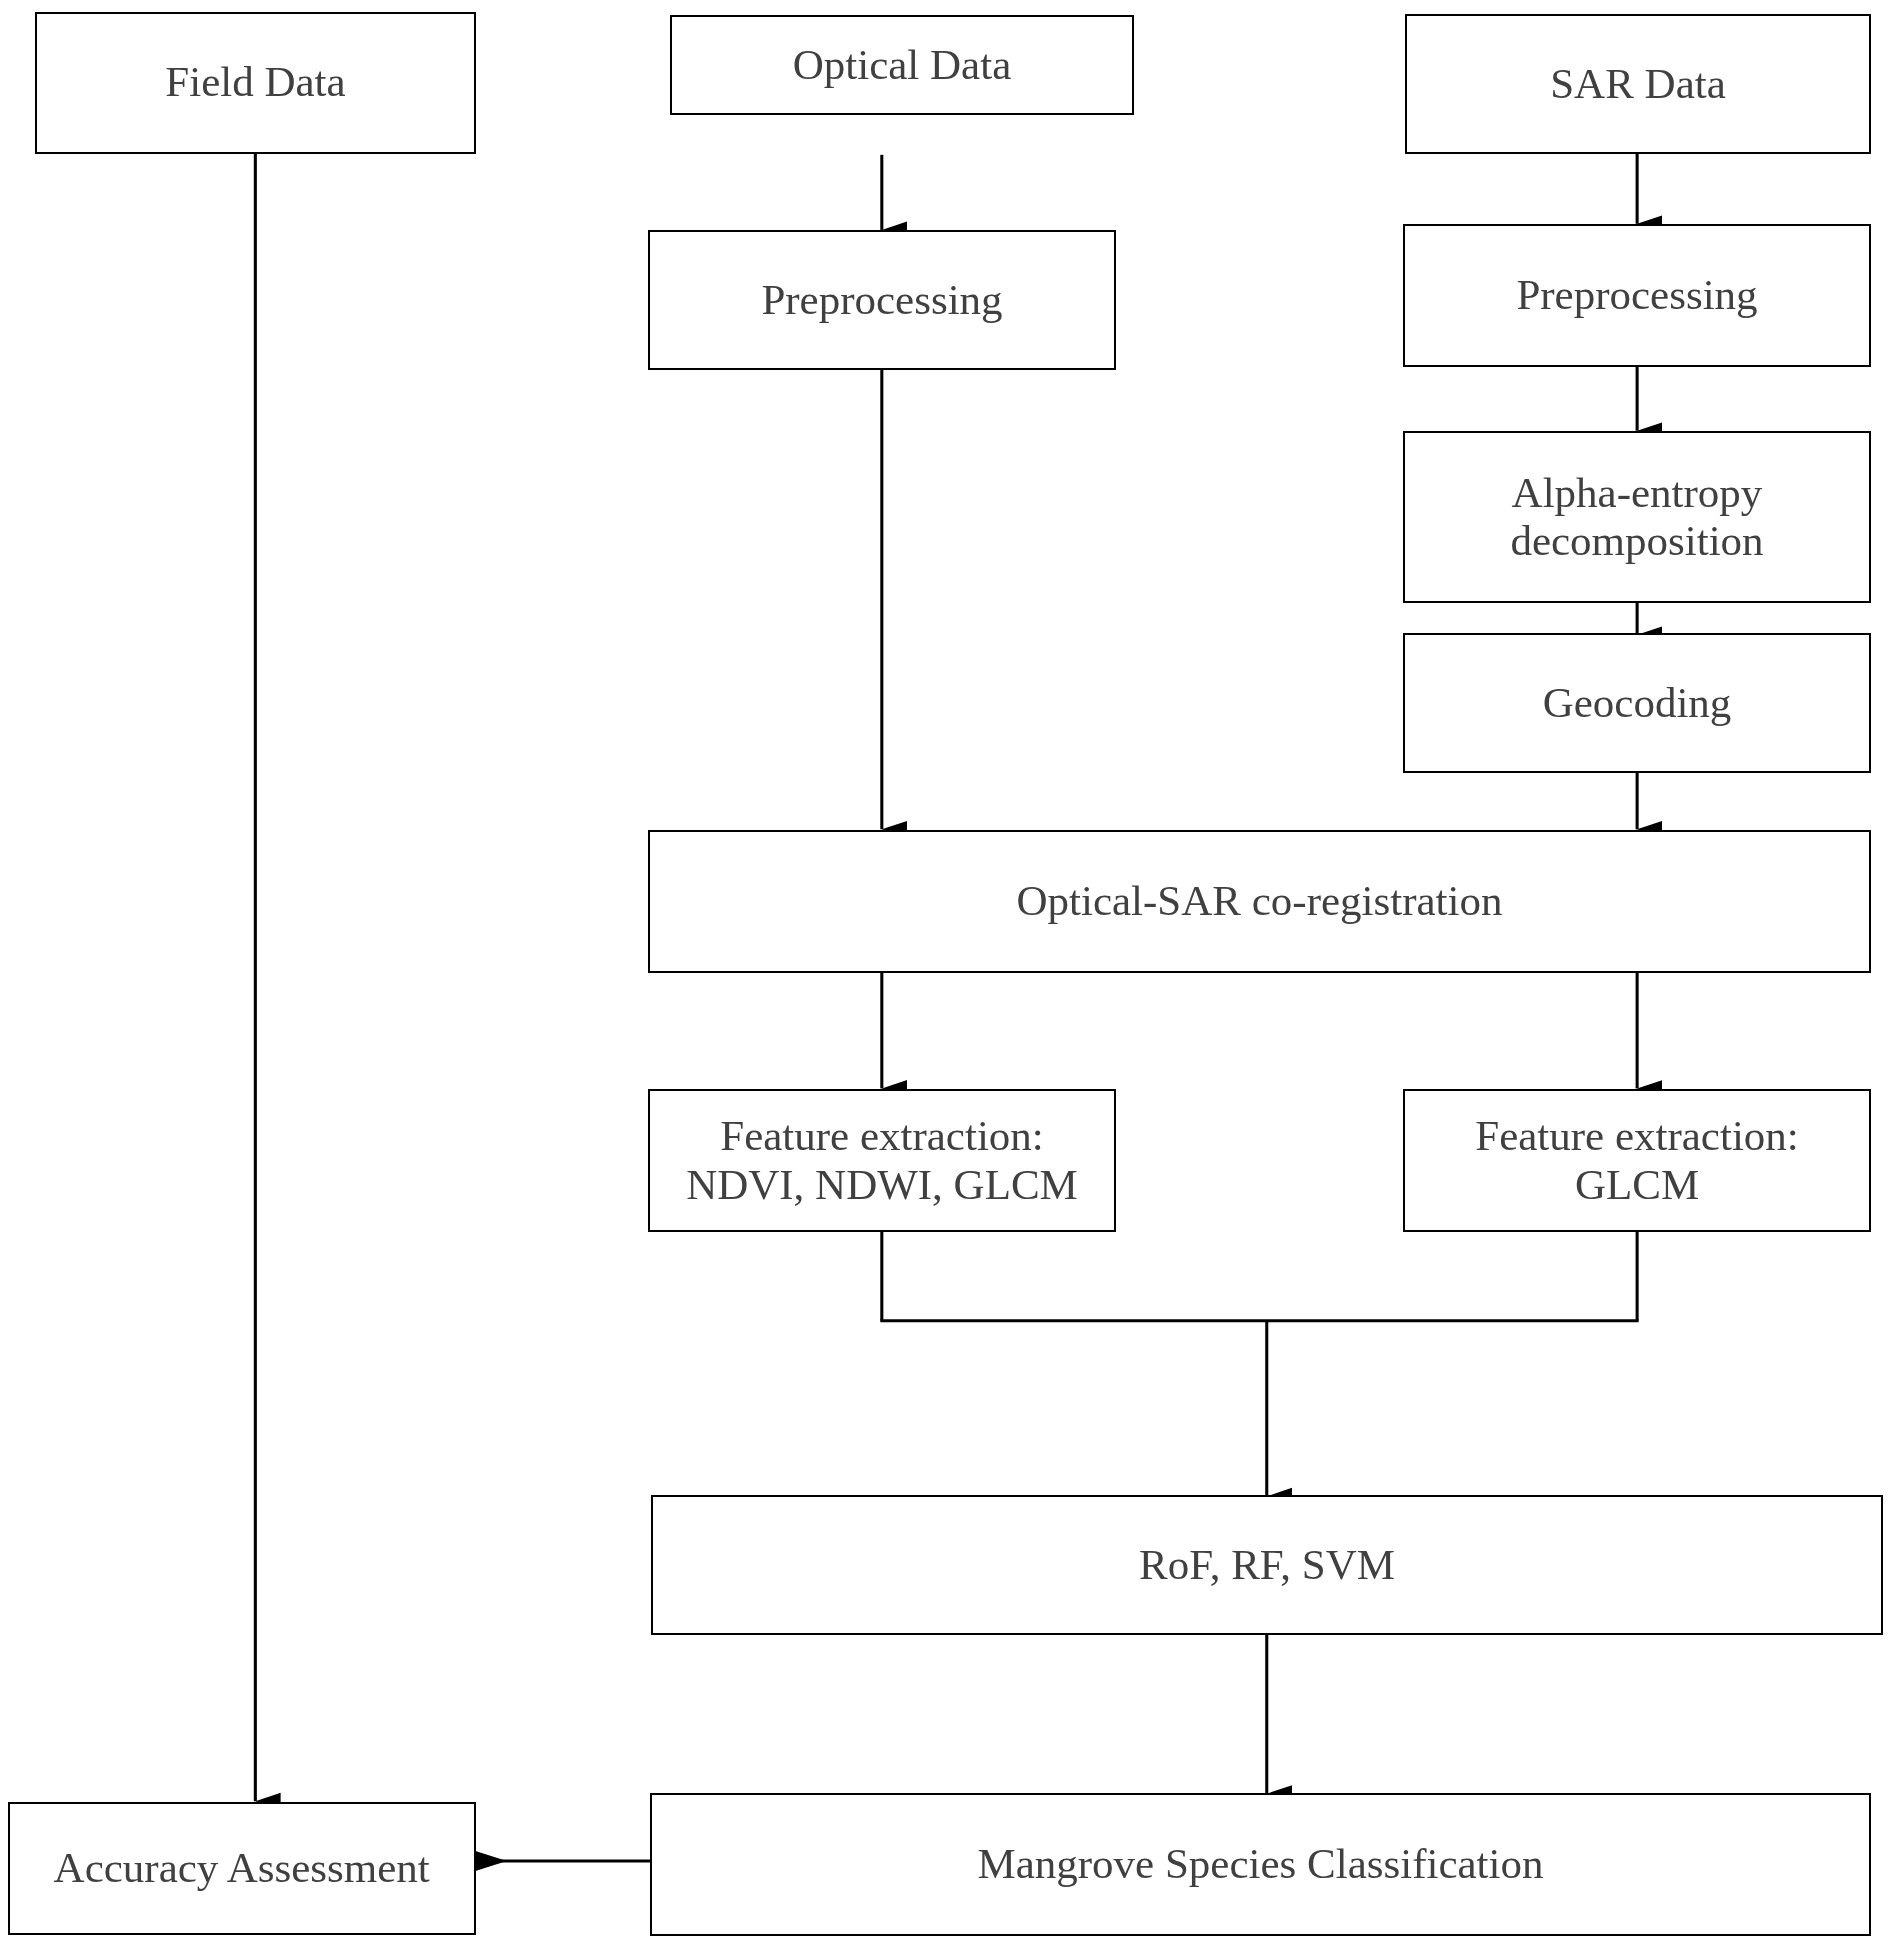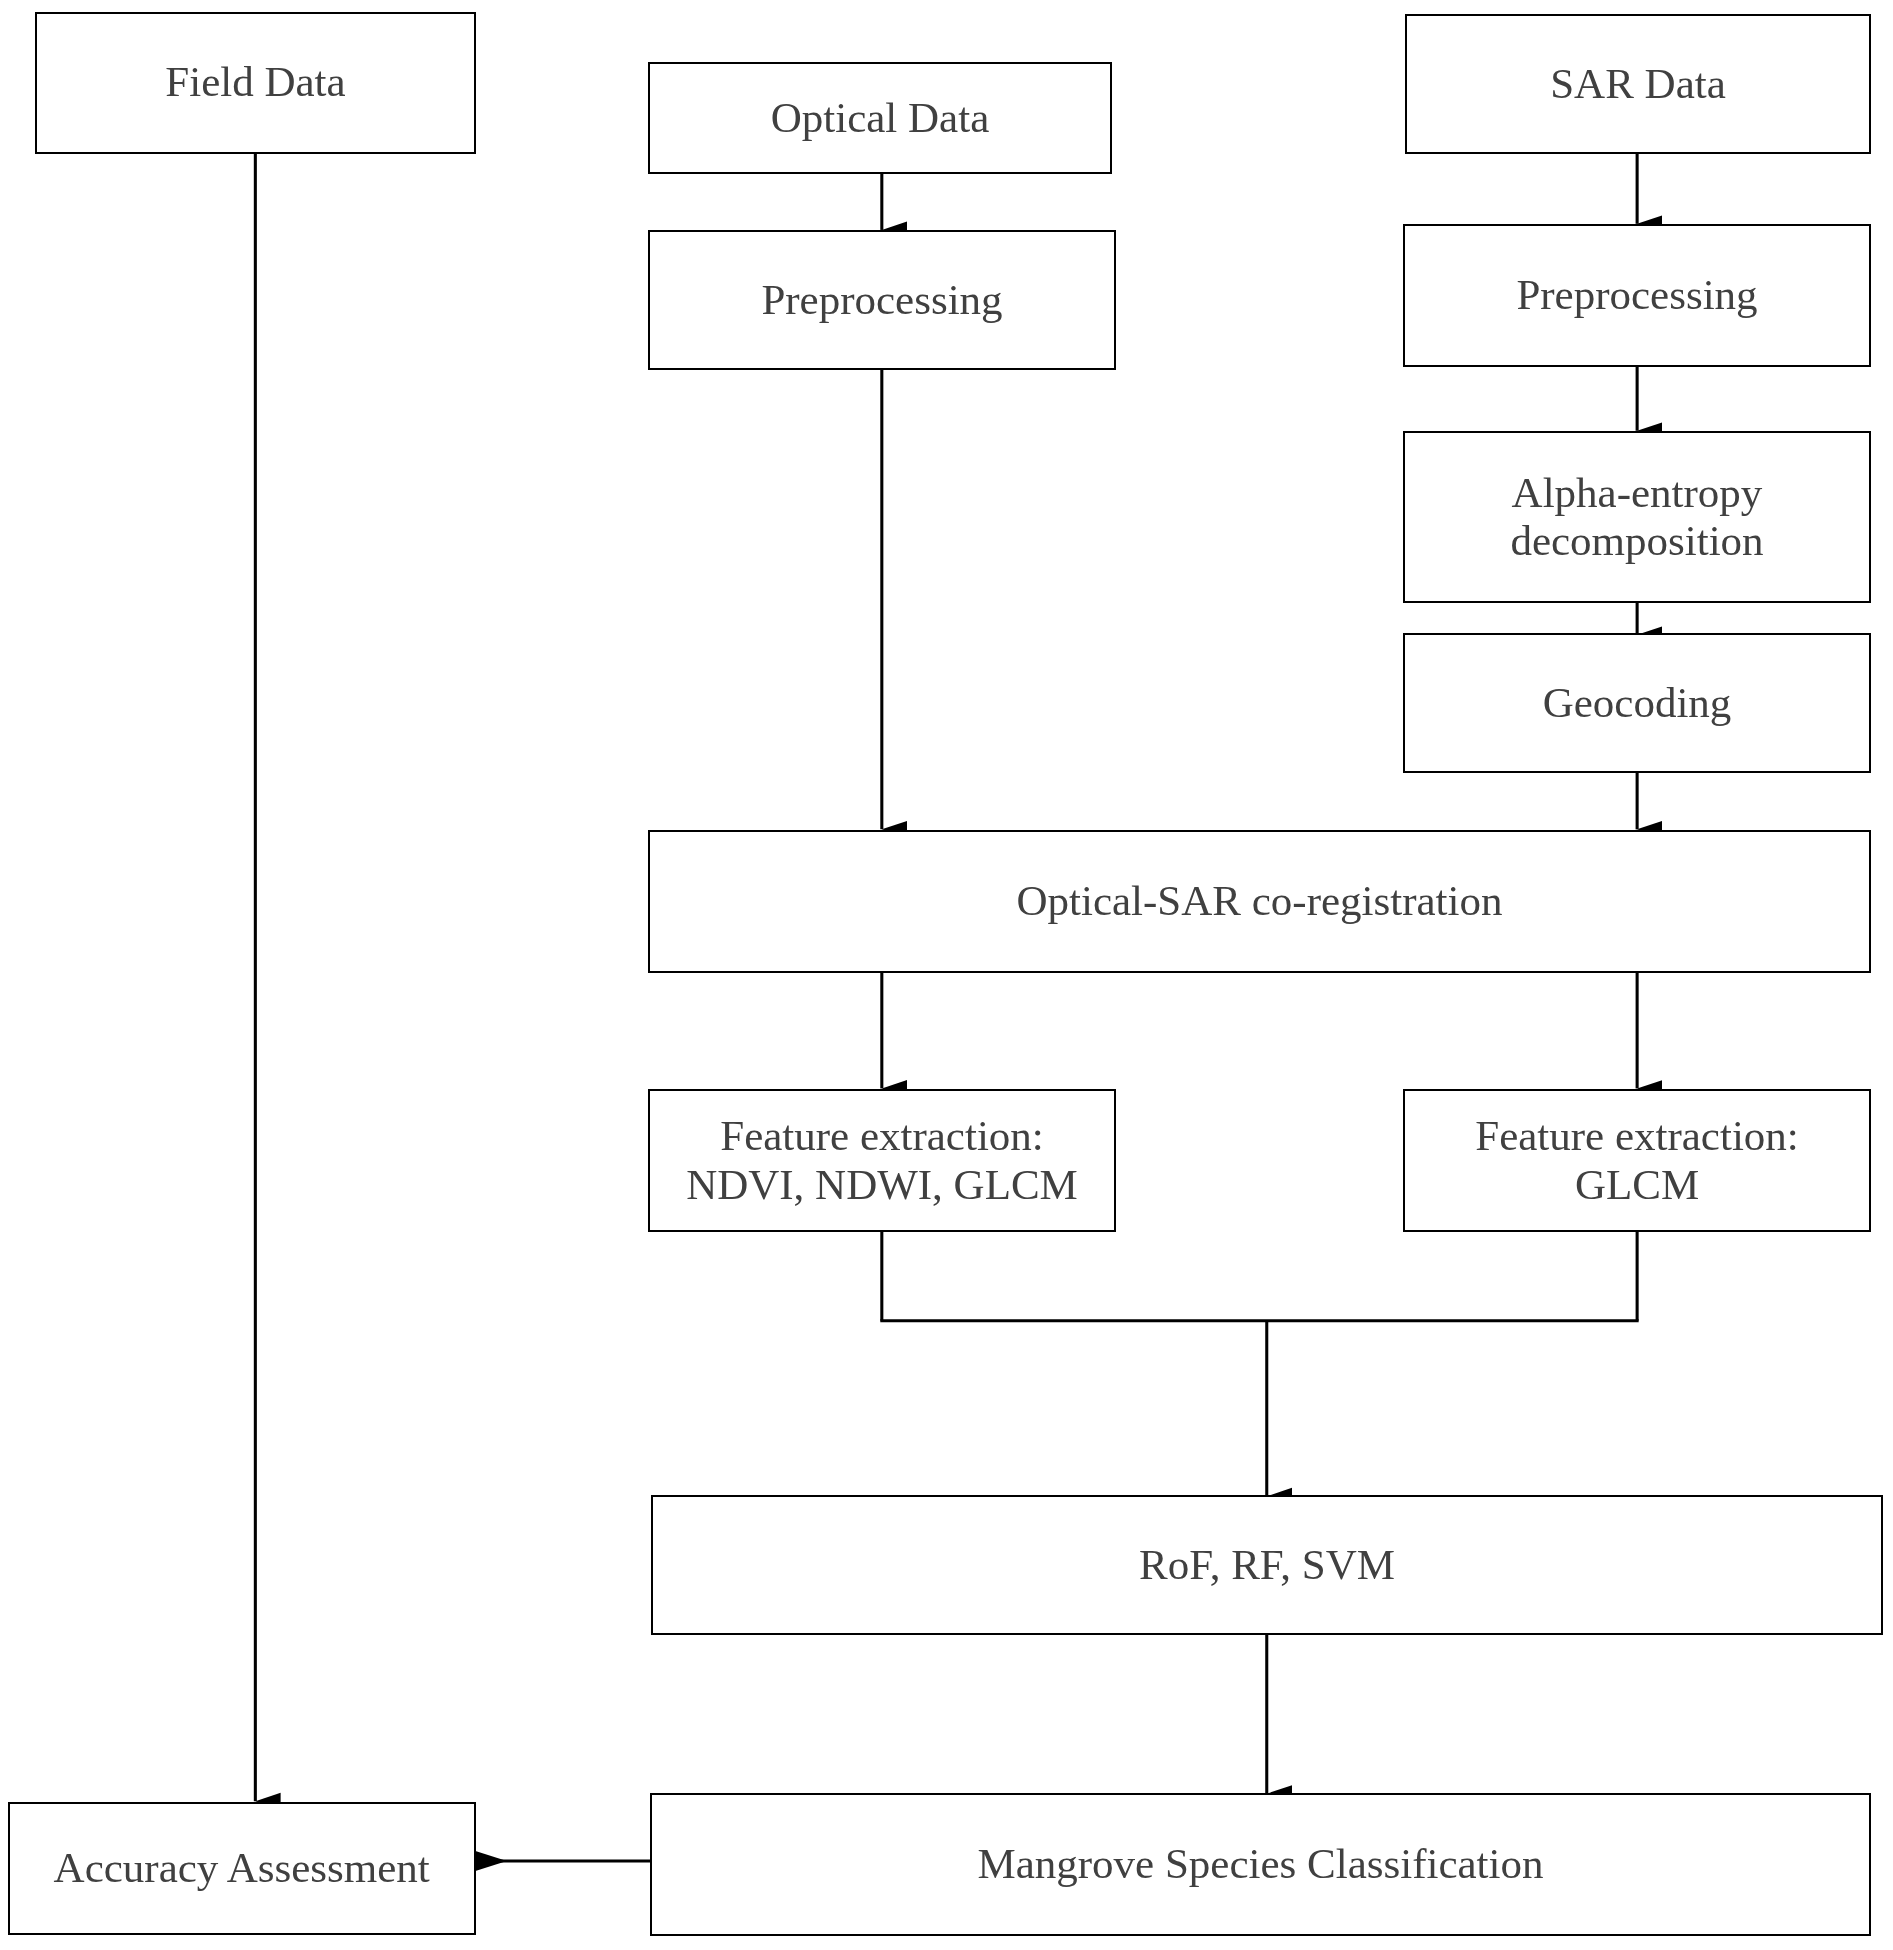--- a/index.html
+++ b/index.html
@@ -86,21 +86,21 @@
 
     <line x1="1652" y1="2132" x2="1652" y2="2340" stroke="#000000" stroke-width="4" marker-end="url(#arrowDown)"></line>
 
     <line x1="848" y1="2428" x2="620" y2="2428" stroke="#000000" stroke-width="4" marker-end="url(#arrowLeft)"></line>
   </svg>
 
   <div class="node" style="left:35px; top:11.5px; width:441px; height:142px; font-size:43px;">
     <span>Field Data</span>
   </div>
 
-  <div class="node" style="left:648px; top:15.3px; width:464px; height:112px; font-size:43px;margin-top:47px;">
+  <div class="node" style="left:670px; top:15.3px; width:464px; height:100px; font-size:43px;">
     <span>Optical Data</span>
   </div>
 
   <div class="node" style="left:1405px; top:14px; width:466px; height:140px; font-size:43px;">
     <span>SAR Data</span>
   </div>
 
   <div class="node" style="left:648px; top:230px; width:468px; height:140px; font-size:43px;">
     <span>Preprocessing</span>
   </div>

